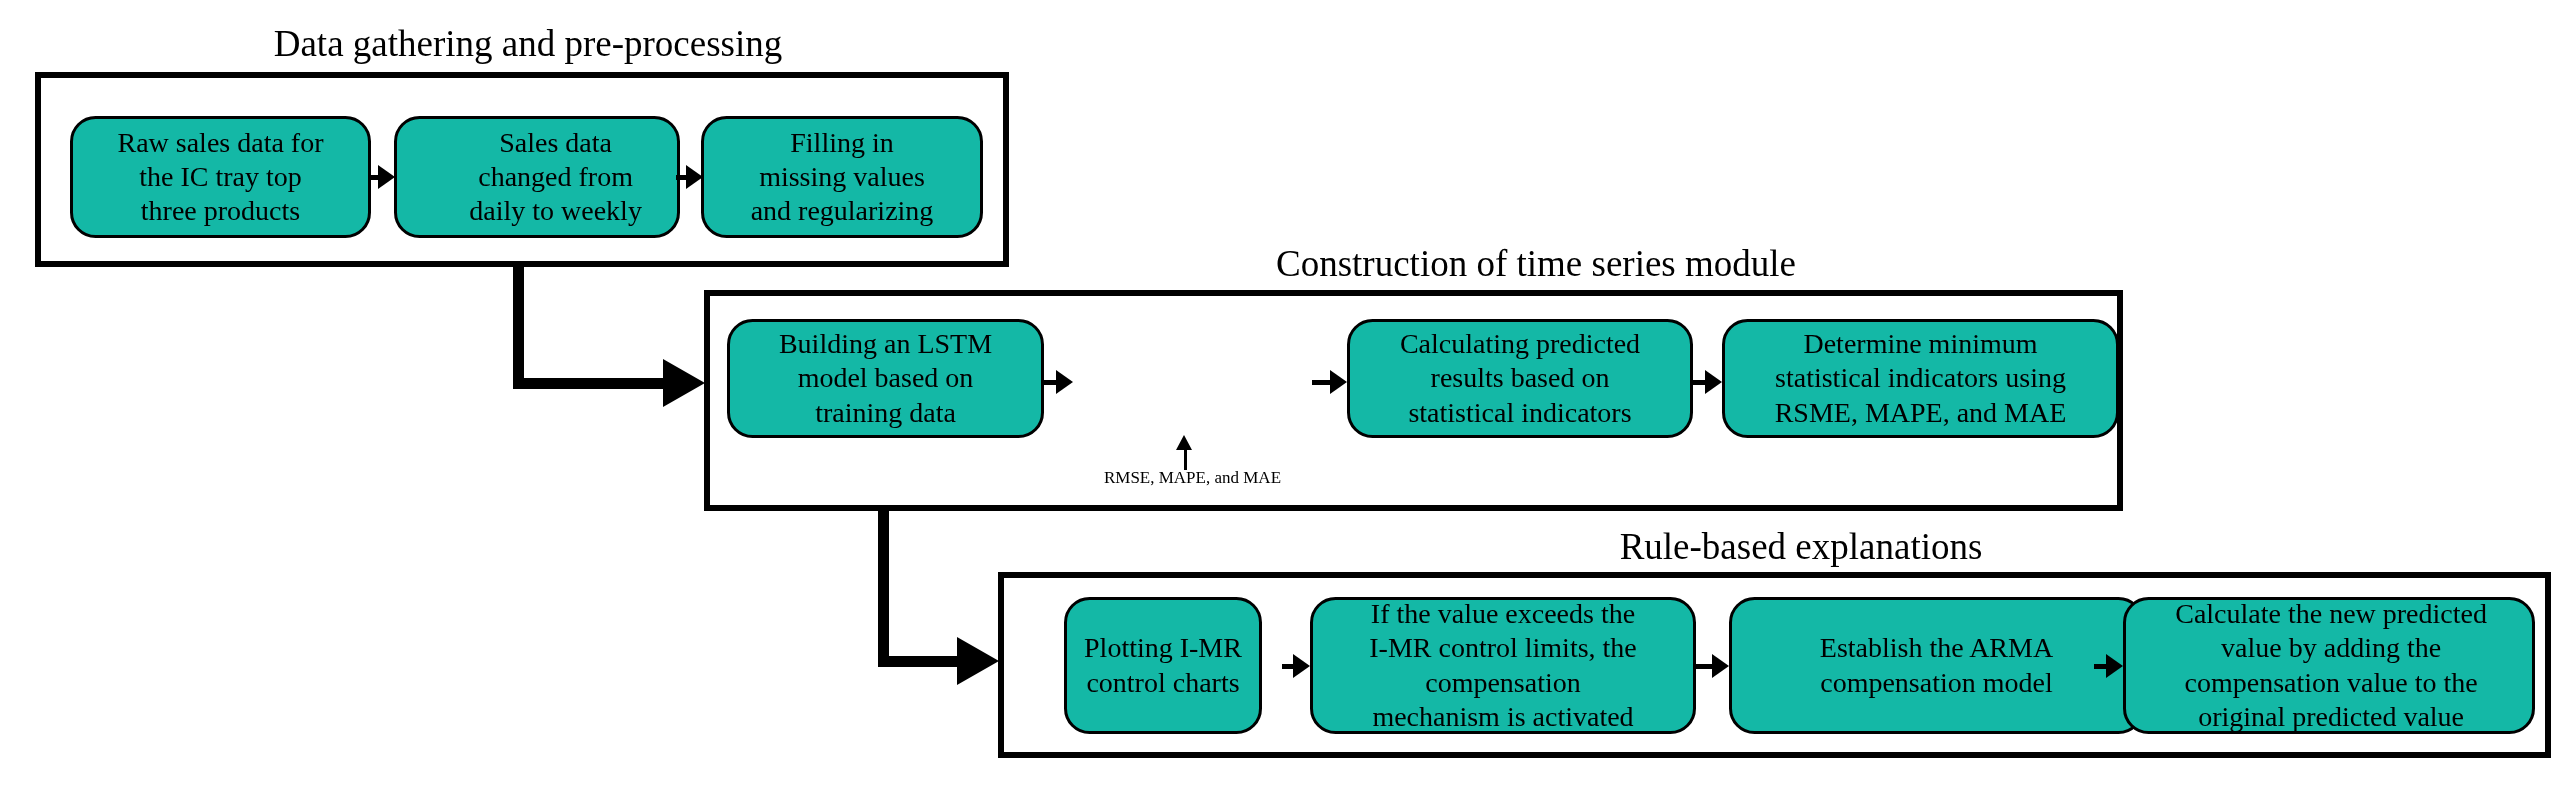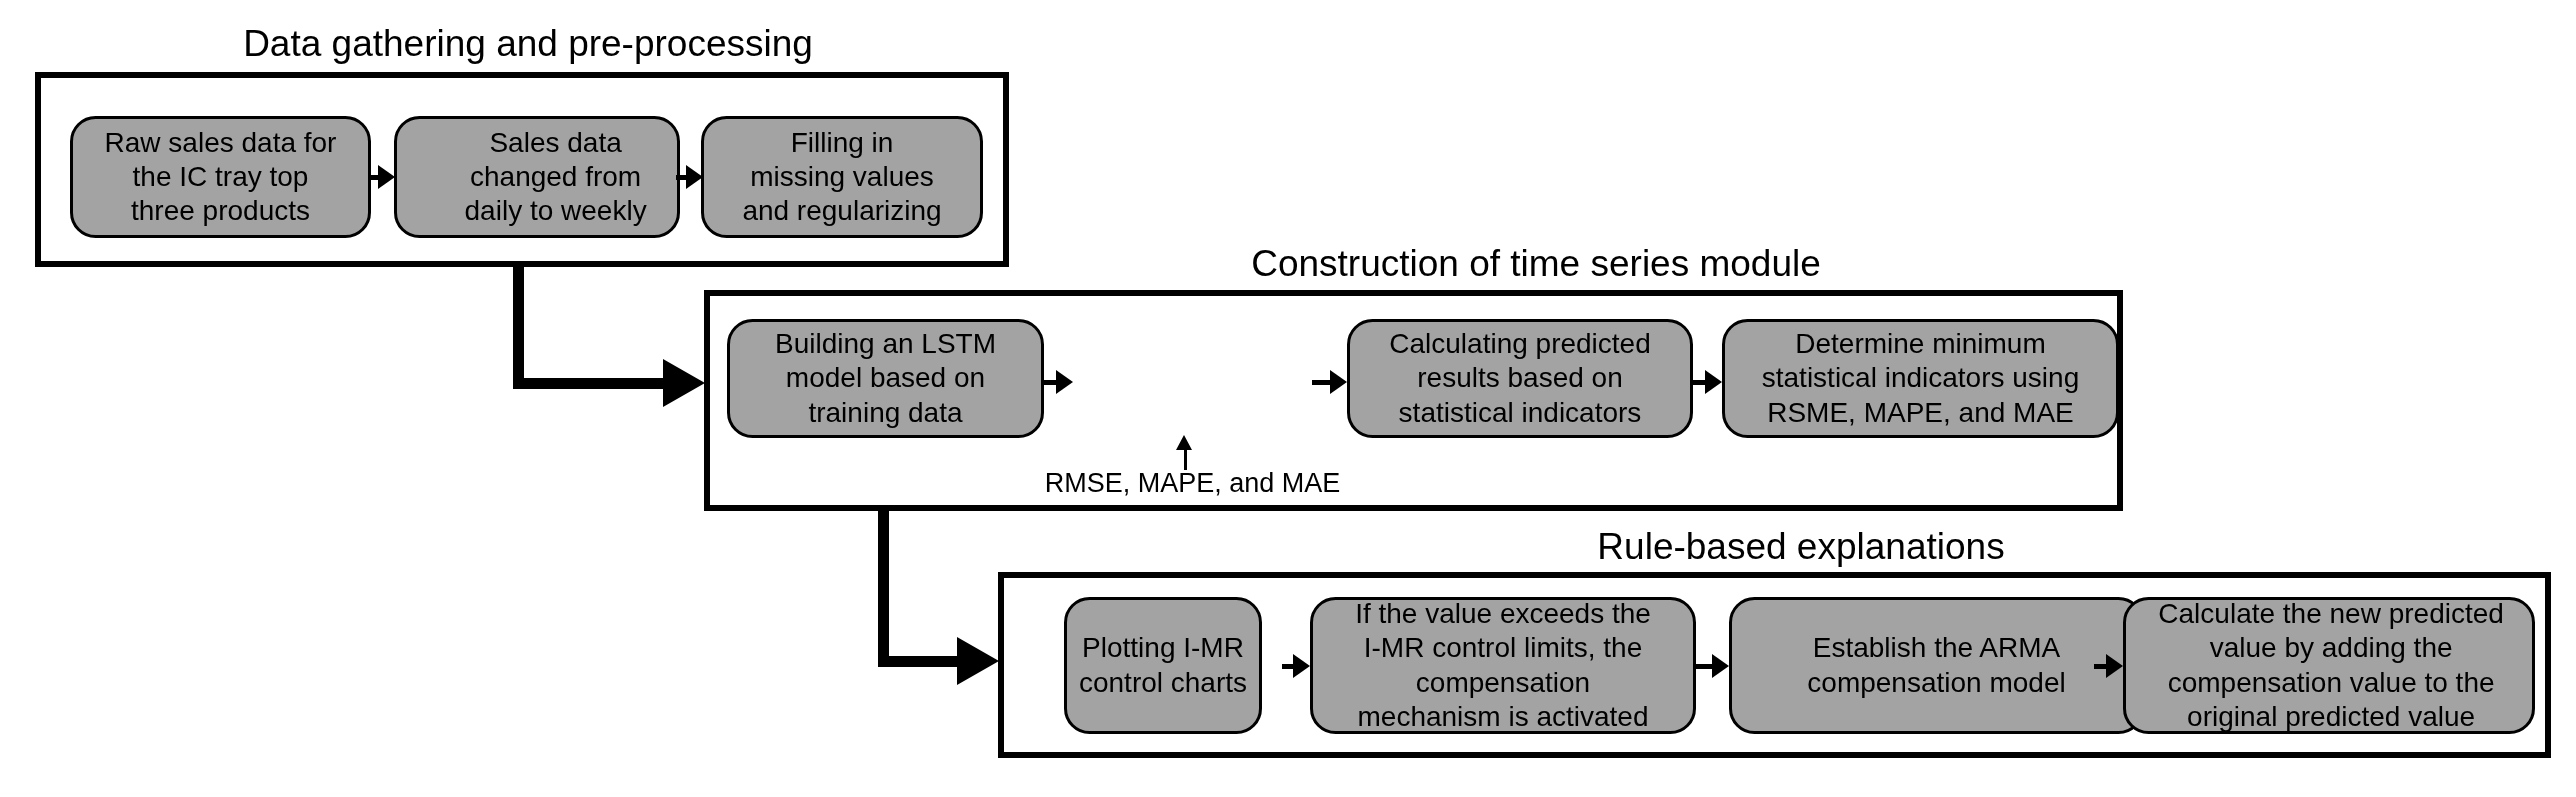--- a/index.html
+++ b/index.html
@@ -2,41 +2,41 @@
 <html style="font-size:9.3px"><head>
 <meta charset="utf-8">
 <style>
   html, body { margin: 0; padding: 0; background: #ffffff; }
   .stage {
     position: relative;
     width: 2576px;
     height: 797px;
     background: #ffffff;
     color: #000000;
-    font-family: Liberation Sans, sans-serif;
+    font-family: Liberation Serif, serif;
     overflow: hidden;
   }
   .abs { position: absolute; box-sizing: border-box; }
 
   .stitle {
     font-size: 37px;
     line-height: 47px;
     text-align: center;
     white-space: nowrap;
   }
 
   .scontainer {
     border: 6.4px solid #000000;
     background: transparent;
   }
 
   .pbox {
     border: 3.5px solid #000000;
     border-radius: 25.6px;
-    background: #a3a3a3;
+    background: #14b8a6;
     display: flex;
     align-items: center;
     justify-content: center;
     text-align: center;
     white-space: pre-line;
     font-size: 28px;
     line-height: 1.22;
     padding: 2.3px 5.8px;
   }
 
@@ -62,21 +62,21 @@
   .bar { background: #000000; }
 
   .bighead {
     width: 0; height: 0;
     border-left: 42px solid #000000;
     border-top: 24px solid transparent;
     border-bottom: 24px solid transparent;
   }
 
   .annot {
-    font-size: 27px;
+    font-size: 17px;
     text-align: center;
     white-space: nowrap;
   }
   .uarrow-stem { width: 2.9px; background: #000000; }
   .uarrow-head {
     width: 0; height: 0;
     border-left: 8.1px solid transparent;
     border-right: 8.1px solid transparent;
     border-bottom: 15px solid #000000;
   }

